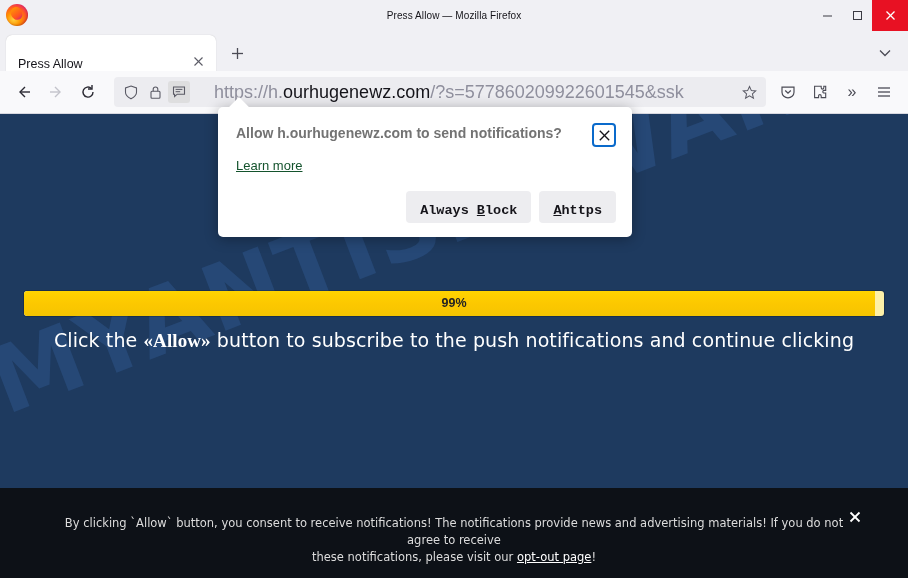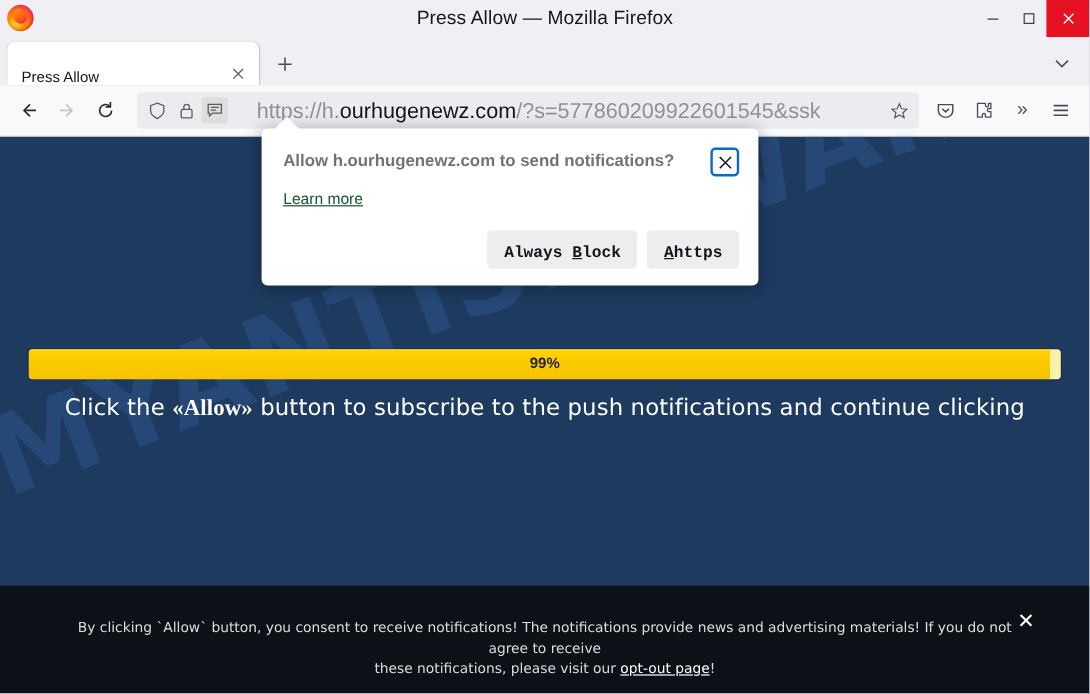--- a/index.html
+++ b/index.html
@@ -41,21 +41,21 @@
     position: absolute;
     left: 5px; top: 3px;
     width: 11px; height: 13px;
     border-radius: 50% 50% 45% 55%;
     background: linear-gradient(160deg, #ff9d00 0%, #ff4f22 70%, #c9208a 100%);
     transform: rotate(-18deg);
   }
   .title-text {
     width: 100%;
     text-align: center;
-    font-size: 16px;
+    font-size: 10px;
     color: #15141a;
     line-height: 31px;
     letter-spacing: .1px;
   }
   .wincontrols {
     position: absolute;
     right: 0; top: 0;
     height: 31px;
     display: flex;
   }

